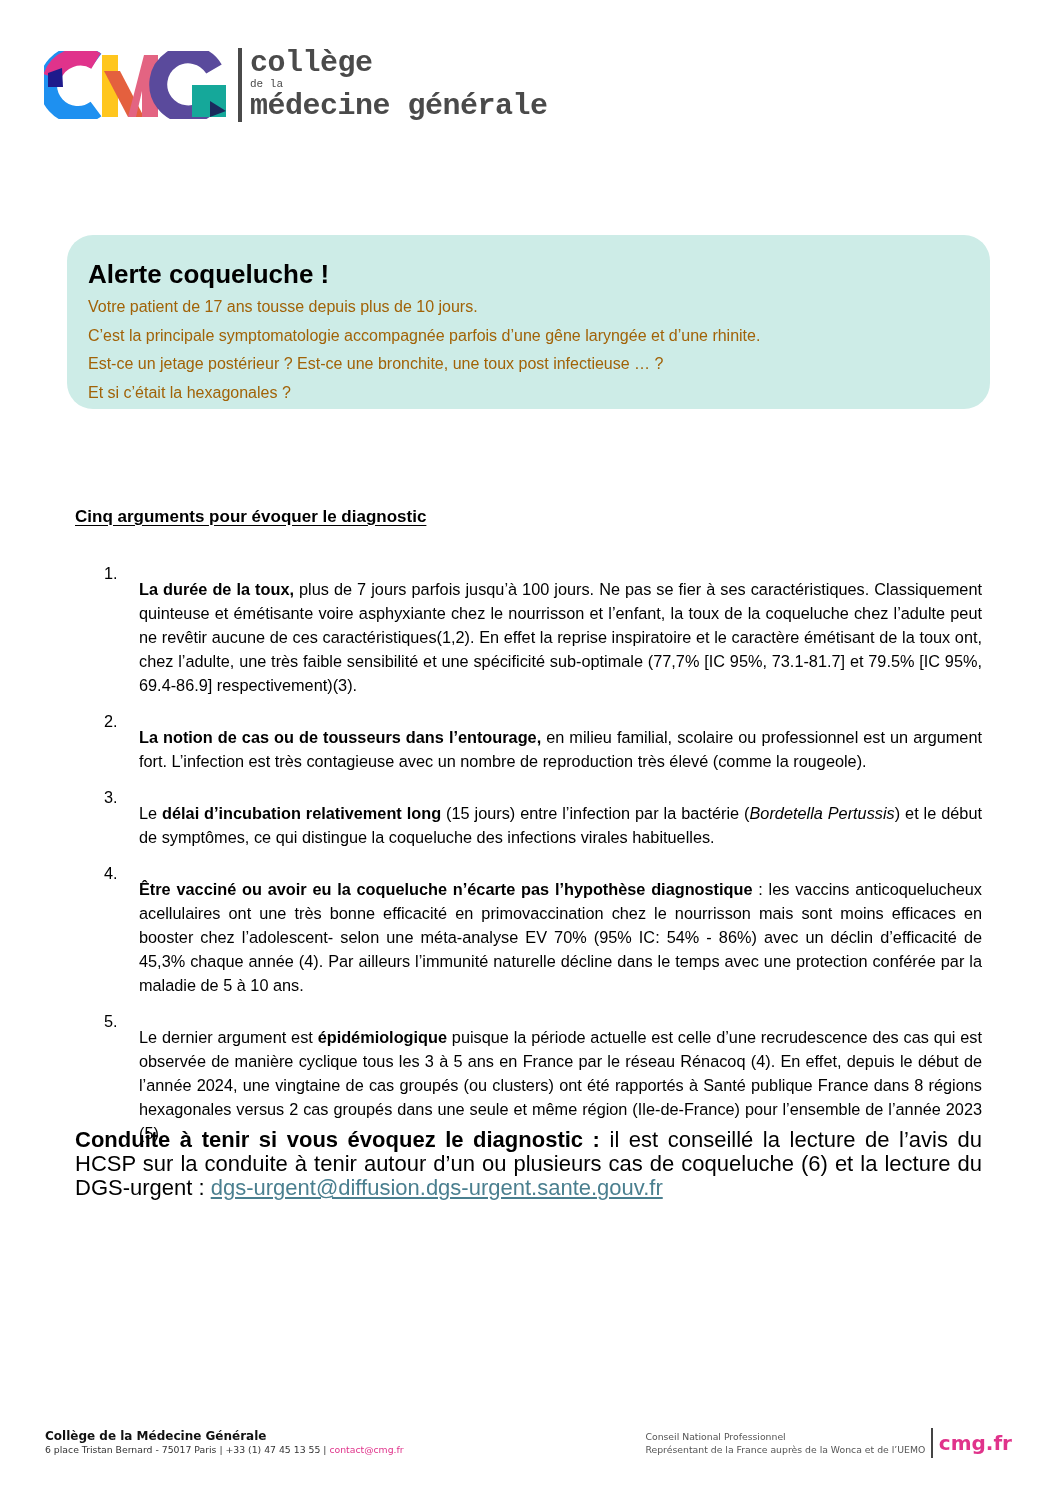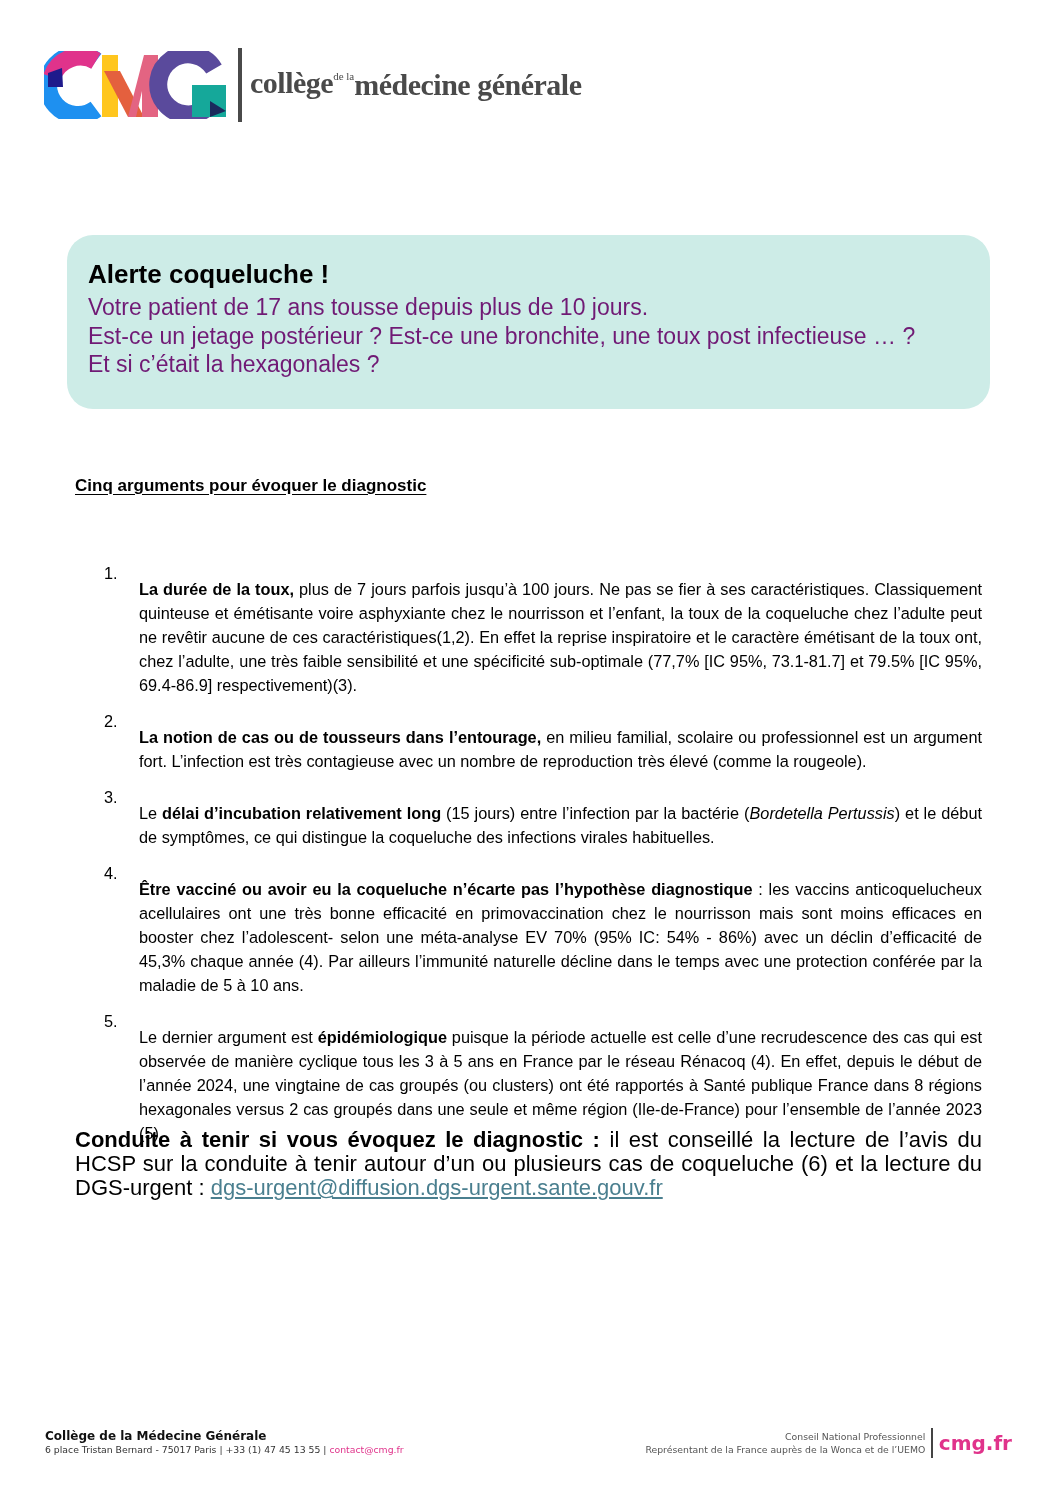--- a/index.html
+++ b/index.html
@@ -3,52 +3,52 @@
 <meta charset="utf-8">
 <style>
   * { box-sizing: border-box; margin: 0; padding: 0; }
   html, body { width: 1058px; height: 1497px; background: #ffffff; }
   body { position: relative; font-family: "Liberation Sans", sans-serif; color: #1a1a1a; overflow: hidden; }
 
   
   .logo { position: absolute; left: 44px; top: 48px; height: 74px; display: flex; align-items: center; }
   .logo-mark { width: 184px; height: 68px; display: block; }
   .logo-sep { width: 4px; height: 74px; background: #4a4a4a; margin-left: 10px; margin-right: 8px; }
-  .logo-text { display: flex; flex-direction: row; color: #4a4a4a; font-family: Liberation Serif, serif; font-weight: bold; line-height: 1; }
+  .logo-text { display: flex; flex-direction: column; color: #4a4a4a; font-family: Liberation Mono, monospace; font-weight: bold; line-height: 1; }
   .logo-text .l1 { font-size: 30px; letter-spacing: -0.5px; margin-top: -2px; }
   .logo-text .l2 { font-size: 11px; font-weight: normal; margin-top: 1px; margin-bottom: 1px; }
   .logo-text .l3 { font-size: 30px; letter-spacing: -0.5px; }
 
   
   .alert { position: absolute; left: 67px; top: 235px; width: 923px; height: 174px; background: #cdece7; border-radius: 26px; padding: 20px 20px 0 21px; }
   .alert-title { font-family: "Liberation Sans", sans-serif; font-weight: bold; font-size: 26px; line-height: 38px; color: #000; }
-  .alert-line { font-size: 23px; line-height: 28.5px; color: #701a75; white-space: nowrap; }
+  .alert-line { font-size: 16px; line-height: 28.5px; color: #a16207; white-space: nowrap; }
 
   
-  .section-title { position: absolute; left: 75px; top: 476px; font-size: 17px; font-weight: bold; text-decoration: underline; text-underline-offset: 3px; color: #000; }
+  .section-title { position: absolute; left: 75px; top: 507px; font-size: 17px; font-weight: bold; text-decoration: underline; text-underline-offset: 3px; color: #000; }
 
   .args { position: absolute; left: 104px; top: 561px; width: 878px; list-style: none; }
   .arg { display: flex; margin-bottom: 12px; }
   .arg-num { width: 35px; flex: none; font-size: 16.3px; line-height: 24px; color: #000; }
   .arg-text { flex: 1; font-size: 16.3px; line-height: 24px; text-align: justify; color: #000; margin-top: 16px; }
   .arg-text b { font-weight: bold; }
   .arg-text i { font-style: italic; }
 
   .conduite { position: absolute; left: 75px; top: 1128px; width: 907px; font-size: 22px; line-height: 24px; text-align: justify; color: #000; }
   .conduite b { font-weight: bold; }
   .conduite a { color: #4a7f8f; text-decoration: underline; }
 
   
   .footer-left { position: absolute; left: 45px; top: 1429px; font-family: "DejaVu Sans", sans-serif; }
   .footer-left .org { font-size: 12px; font-weight: bold; color: #111; line-height: 14px; }
   .footer-left .addr { font-size: 9.3px; color: #333; line-height: 13px; white-space: nowrap; }
   .footer-left .addr a { color: #e0338b; text-decoration: none; }
 
   .footer-right { position: absolute; right: 46px; top: 1428px; display: flex; align-items: center; font-family: "DejaVu Sans", sans-serif; }
-  .footer-right .txt { text-align: right; font-size: 9.3px; color: #555; line-height: 13px; white-space: nowrap; }
+  .footer-right .txt { text-align: left; font-size: 9.3px; color: #555; line-height: 13px; white-space: nowrap; }
   .footer-right .sep { width: 1.5px; height: 30px; background: #444; margin: 0 6px 0 6px; }
   .footer-right .brand { font-size: 20px; font-weight: bold; color: #e0338b; }
 </style>
 </head>
 <body>
 
 <div class="logo">
   <svg class="logo-mark" viewBox="0 0 184 68">
 
     <path d="M52 10 A30 30 0 1 0 52 58" fill="none" stroke="#1e90f0" stroke-width="18"></path>
@@ -67,20 +67,21 @@
   <div class="logo-text">
     <span class="l1">collège</span>
     <span class="l2">de la</span>
     <span class="l3">médecine générale</span>
   </div>
 </div>
 
 <div class="alert">
   <div class="alert-title">Alerte coqueluche !</div>
   <div class="alert-line">Votre patient de 17 ans tousse depuis plus de 10 jours.</div>
+  <div class="alert-line">C’est la principale symptomatologie accompagnée parfois d’une gêne laryngée et d’une rhinite.</div>
   <div class="alert-line">Est-ce un jetage postérieur ? Est-ce une bronchite, une toux post infectieuse … ?</div>
   <div class="alert-line">Et si c’était la hexagonales ?</div>
 </div>
 
 <div class="section-title">Cinq arguments pour évoquer le diagnostic</div>
 
 <ol class="args">
   <li class="arg">
     <span class="arg-num">1.</span>
     <span class="arg-text"><span></span><b>La durée de la toux,</b><span> plus de 7 jours parfois jusqu’à 100 jours. Ne pas se fier à ses caractéristiques. Classiquement quinteuse et émétisante voire asphyxiante chez le nourrisson et l’enfant, la toux de la coqueluche chez l’adulte peut ne revêtir aucune de ces caractéristiques(1,2). En effet la reprise inspiratoire et le caractère émétisant de la toux ont, chez l’adulte, une très faible sensibilité et une spécificité sub-optimale (77,7% [IC 95%, 73.1-81.7] et 79.5% [IC 95%, 69.4-86.9] respectivement)(3).</span><i></i><span></span></span>

